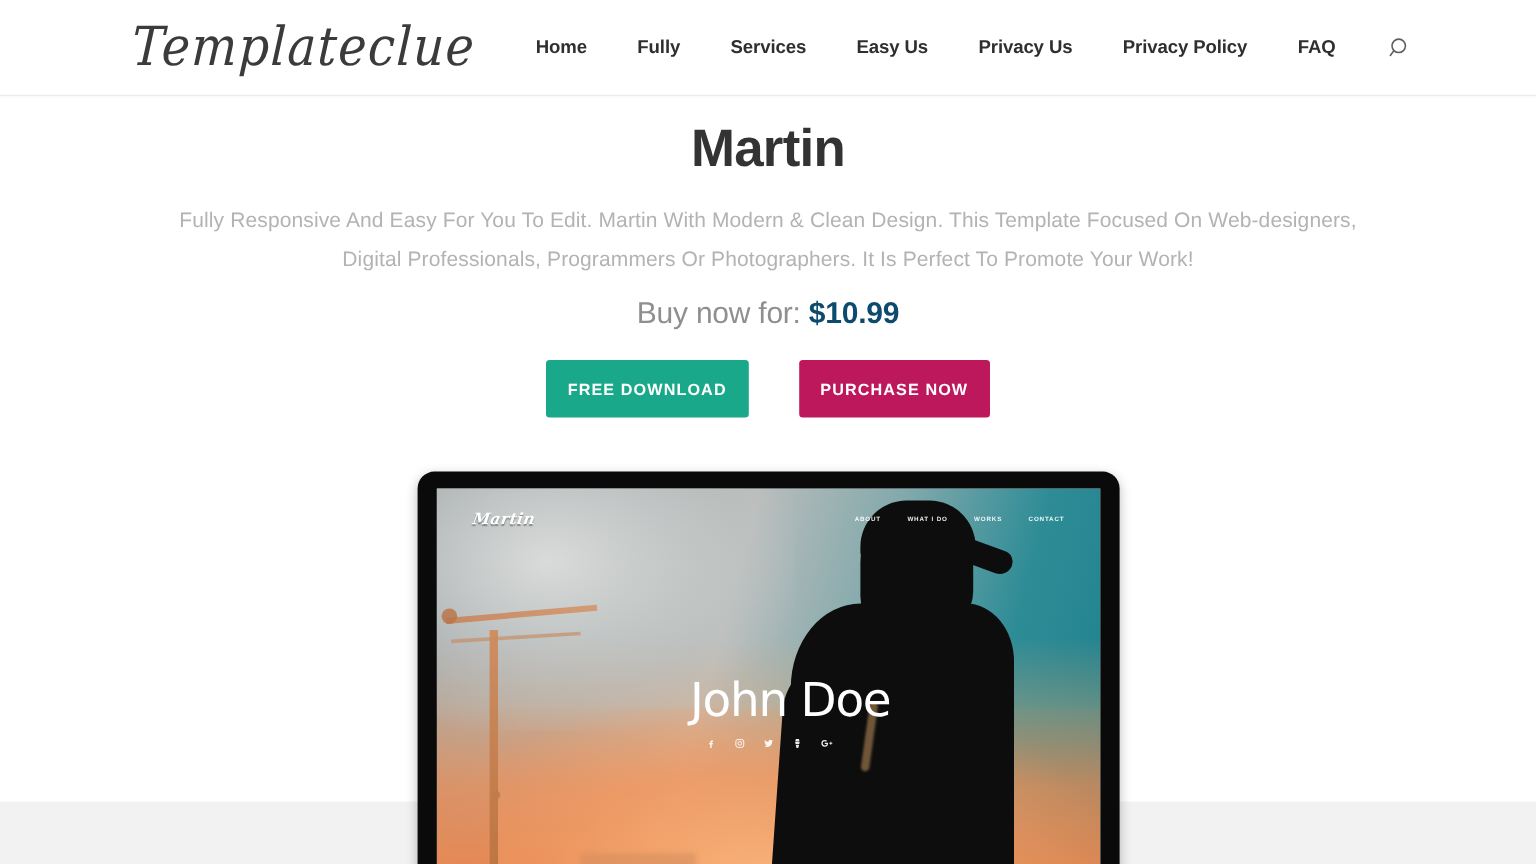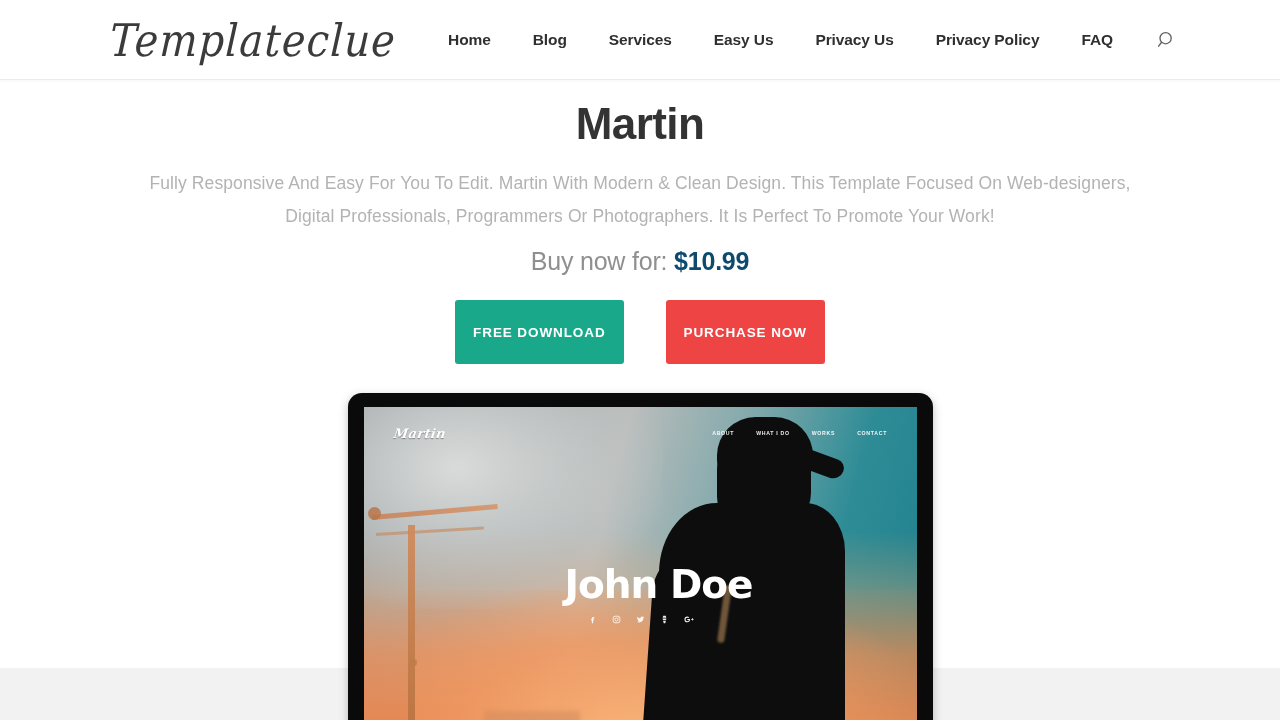--- a/index.html
+++ b/index.html
@@ -129,33 +129,33 @@
     align-items: center;
     gap: 42px;
   }
 
   .btn {
     border: none;
     color: #ffffff;
     font-size: 13.5px;
     font-weight: 700;
     letter-spacing: 0.9px;
-    height: 64px;
+    height: 48px;
     padding: 0 18px;
     border-radius: 3px;
     cursor: pointer;
     font-family: "Liberation Sans", sans-serif;
     display: inline-flex;
     align-items: center;
     justify-content: center;
     text-decoration: none;
   }
   .btn-free     { background: #1aa88a; min-width: 165px; }
   .btn-preview  { background: #000000; min-width: 107px; }
-  .btn-purchase { background: #ef4444; min-width: 157px; }
+  .btn-purchase { background: #be185d; min-width: 157px; }
 
   
   .laptop {
     position: absolute;
     left: 348px;
     top: 393px;
     width: 585px;
     height: 340px;
     background: #0a0a0a;
     border-radius: 14px 14px 4px 4px;
@@ -365,21 +365,21 @@
   
   .mini-hero {
     position: absolute;
     left: 0; right: 0;
     top: 158px;
     text-align: center;
     z-index: 6;
   }
   .mini-name {
     font-size: 39px;
-    font-weight: 700;
+    font-weight: 400;
     color: #ffffff;
     letter-spacing: -1px;
     line-height: 1;
     font-family: "DejaVu Sans", sans-serif;
     padding-left: 36px;
   }
   .mini-socials {
     margin-top: 11px;
     display: flex;
     justify-content: center;
@@ -410,21 +410,21 @@
 
 <div id="page">
 
   <header class="site-header">
     <div class="header-inner">
 
       <div class="brand-logo">Templateclue</div>
 
       <nav class="main-nav">
         <a class="nav-link">Home</a>
-        <a class="nav-link">Blog</a>
+        <a class="nav-link">Fully</a>
         <a class="nav-link">Services</a>
         <a class="nav-link">Easy Us</a>
         <a class="nav-link">Privacy Us</a>
         <a class="nav-link">Privacy Policy</a>
         <a class="nav-link">FAQ</a>
 
         <button class="search-btn">
           <span>
             <svg width="20" height="20" viewBox="0 0 20 20" fill="none">
               <circle cx="8.6" cy="8.2" r="5.6" stroke="#5e5e5e" stroke-width="1.3"></circle>

